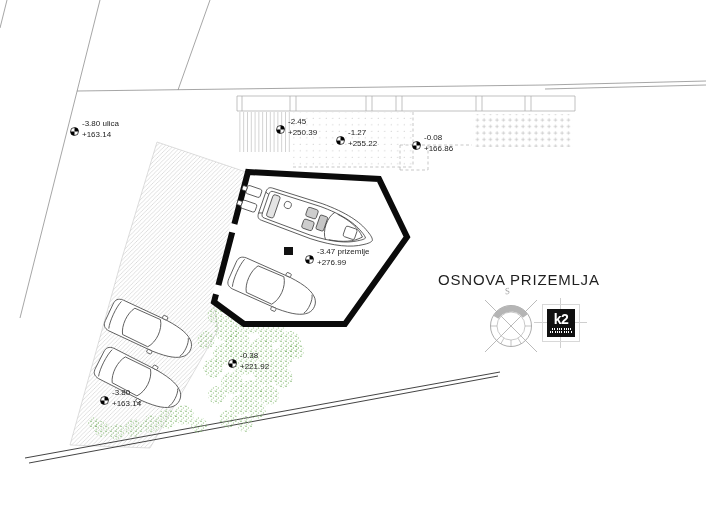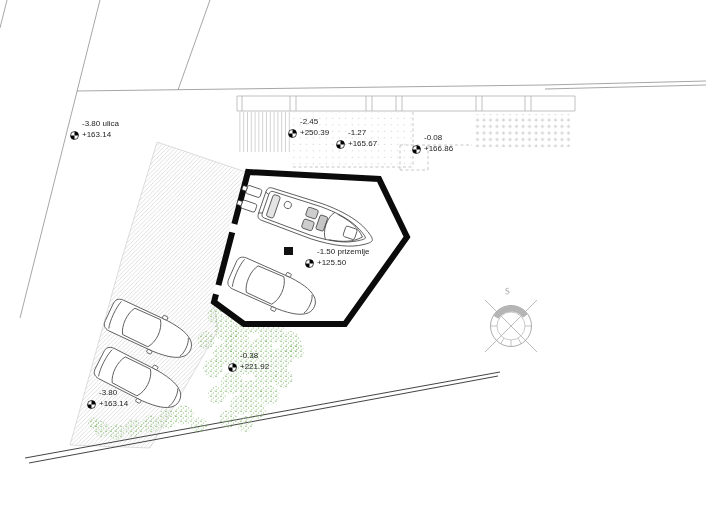--- a/index.html
+++ b/index.html
@@ -1,20 +1,20 @@
 <!DOCTYPE html>
 <html><head>
 <meta charset="utf-8">
 <style>
   html,body{margin:0;padding:0;background:#fff;}
   #stage{position:relative;width:707px;height:516px;background:#fff;overflow:hidden;
          font-family:"Liberation Sans",sans-serif;}
   #plan-svg{position:absolute;left:0;top:0;z-index:1;}
   .overlay{position:absolute;z-index:2;}
-  .marker{display:flex;gap:3px;align-items:flex-end;white-space:nowrap;
+  .marker{display:flex;gap:3px;align-items:center;white-space:nowrap;
           font:8px/10.5px "Liberation Sans",sans-serif;color:#1c1c1c;}
   .marker svg{margin-top:3px;flex:0 0 auto;}
   .title{font:500 15px "Liberation Sans",sans-serif;letter-spacing:.8px;color:#1f1f1f;}
   .north-label{font:italic 9px "Liberation Serif",serif;color:#9a9a9a;transform:rotate(-14deg);}
   .k2-logo{width:42px;height:42px;}
   .k2-logo .hline{position:absolute;left:-6px;top:20px;width:53px;height:1px;background:#cfcfcf;}
   .k2-logo .vline{position:absolute;left:20px;top:-4px;width:1px;height:50px;background:#cfcfcf;}
   .k2-logo .frame{position:absolute;left:2px;top:2px;width:36px;height:36px;border:1px solid #d8d8d8;}
   .k2-logo .box{position:absolute;left:7px;top:7px;width:28px;height:28px;background:#101010;
                 display:flex;flex-direction:column;align-items:center;justify-content:center;}
@@ -177,41 +177,41 @@
       <circle r="4" fill="#fff" stroke="#000" stroke-width="0.7"></circle>
       <path d="M0,-4 A4,4 0 0 1 4,0 L0,0 Z" fill="#000"></path>
       <path d="M0,4 A4,4 0 0 1 -4,0 L0,0 Z" fill="#000"></path>
     </svg>
     <div>
         <div>-3.80 ulica</div>
          <div>+163.14</div>
       </div>
   </div>
 
-  <div class="overlay marker" style="left:288px;top:117px">
+  <div class="overlay marker" style="left:276px;top:117px">
     <svg width="9" height="9" viewBox="-4.5 -4.5 9 9">
       <circle r="4" fill="#fff" stroke="#000" stroke-width="0.7"></circle>
       <path d="M0,-4 A4,4 0 0 1 4,0 L0,0 Z" fill="#000"></path>
       <path d="M0,4 A4,4 0 0 1 -4,0 L0,0 Z" fill="#000"></path>
     </svg>
     <div>
         <div>-2.45</div>
          <div>+250.39</div>
       </div>
   </div>
 
   <div class="overlay marker" style="left:336px;top:128px">
     <svg width="9" height="9" viewBox="-4.5 -4.5 9 9">
       <circle r="4" fill="#fff" stroke="#000" stroke-width="0.7"></circle>
       <path d="M0,-4 A4,4 0 0 1 4,0 L0,0 Z" fill="#000"></path>
       <path d="M0,4 A4,4 0 0 1 -4,0 L0,0 Z" fill="#000"></path>
     </svg>
     <div>
         <div>-1.27</div>
-         <div>+165.67</div>
+         <div>+255.22</div>
       </div>
   </div>
 
   <div class="overlay marker" style="left:412px;top:133px">
     <svg width="9" height="9" viewBox="-4.5 -4.5 9 9">
       <circle r="4" fill="#fff" stroke="#000" stroke-width="0.7"></circle>
       <path d="M0,-4 A4,4 0 0 1 4,0 L0,0 Z" fill="#000"></path>
       <path d="M0,4 A4,4 0 0 1 -4,0 L0,0 Z" fill="#000"></path>
     </svg>
     <div>
@@ -220,26 +220,26 @@
       </div>
   </div>
 
   <div class="overlay marker" style="left:305px;top:247px">
     <svg width="9" height="9" viewBox="-4.5 -4.5 9 9">
       <circle r="4" fill="#fff" stroke="#000" stroke-width="0.7"></circle>
       <path d="M0,-4 A4,4 0 0 1 4,0 L0,0 Z" fill="#000"></path>
       <path d="M0,4 A4,4 0 0 1 -4,0 L0,0 Z" fill="#000"></path>
     </svg>
     <div>
-        <div>-1.50 prizemlje</div>
-         <div>+125.50</div>
-      </div>
-  </div>
-
-  <div class="overlay marker" style="left:87px;top:388px">
+        <div>-3.47 prizemlje</div>
+         <div>+276.99</div>
+      </div>
+  </div>
+
+  <div class="overlay marker" style="left:100px;top:388px">
     <svg width="9" height="9" viewBox="-4.5 -4.5 9 9">
       <circle r="4" fill="#fff" stroke="#000" stroke-width="0.7"></circle>
       <path d="M0,-4 A4,4 0 0 1 4,0 L0,0 Z" fill="#000"></path>
       <path d="M0,4 A4,4 0 0 1 -4,0 L0,0 Z" fill="#000"></path>
     </svg>
     <div>
         <div>-3.80</div>
          <div>+163.14</div>
       </div>
   </div>
@@ -249,17 +249,28 @@
       <circle r="4" fill="#fff" stroke="#000" stroke-width="0.7"></circle>
       <path d="M0,-4 A4,4 0 0 1 4,0 L0,0 Z" fill="#000"></path>
       <path d="M0,4 A4,4 0 0 1 -4,0 L0,0 Z" fill="#000"></path>
     </svg>
     <div>
         <div>-0.38</div>
          <div>+221.92</div>
       </div>
   </div>
 
+  <div class="overlay title" style="left:438px;top:271px">OSNOVA PRIZEMLJA</div>
 
   <div class="overlay north-label" style="left:505px;top:286px">S</div>
 
+  <div class="overlay k2-logo" style="left:540px;top:302px">
+    <div class="hline"></div>
+    <div class="vline"></div>
+    <div class="frame"></div>
+    <div class="box">
+      <span class="k2">k2</span>
+      <div class="bar bar1"></div>
+      <div class="bar bar2"></div>
+    </div>
+  </div>
 
 </div>
 
 </body></html>

